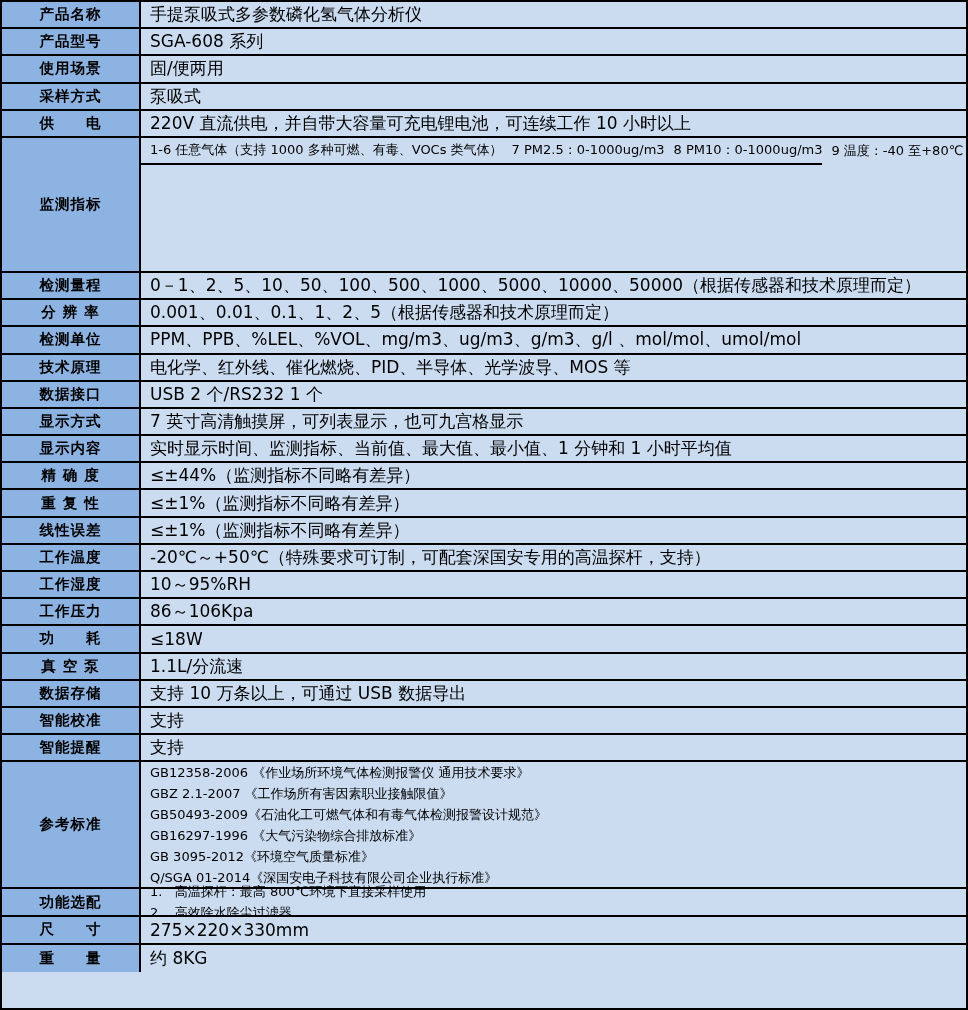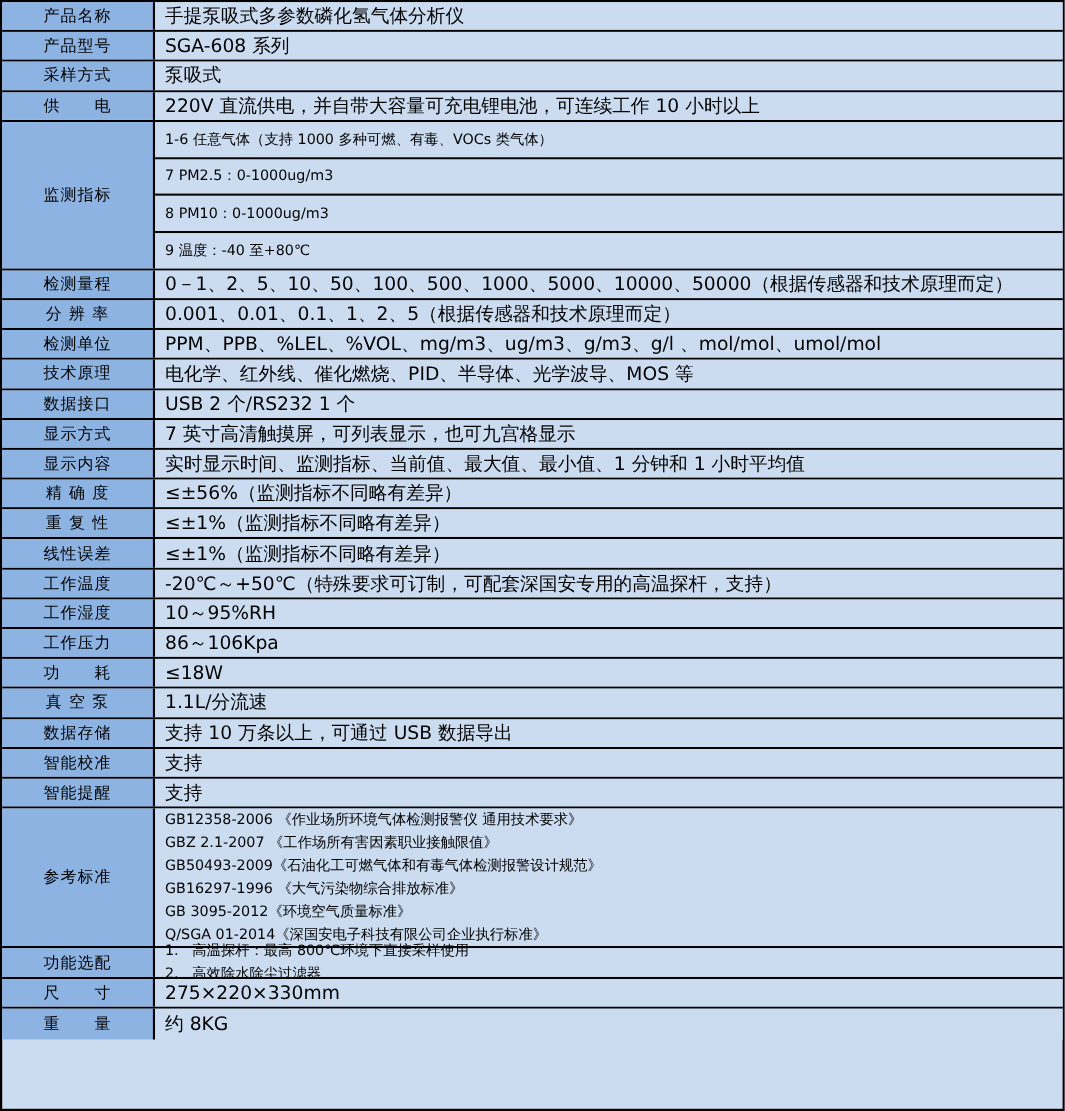--- a/index.html
+++ b/index.html
@@ -28,40 +28,40 @@
   .row:last-child { border-bottom: none; }
   .label {
     width: 139px;
     box-sizing: border-box;
     flex: 0 0 139px;
     background: var(--label-bg, #8DB3E2);
     border-right: 2px solid var(--border, #000);
     display: flex;
     align-items: center;
     justify-content: center;
-    font-weight: normal;
+    font-weight: bold;
     font-size: 14.5px;
     letter-spacing: 1px;
     white-space: pre;
   }
   .value {
     flex: 1;
     display: flex;
     align-items: center;
     padding-left: 9px;
     padding-right: 4px;
     font-size: 17px;
     white-space: pre;
     overflow: hidden;
     background: var(--value-bg, #CBDCF1);
   }
   .subcol {
     flex: 1;
     display: flex;
-    flex-direction: column;
+    flex-direction: row;
   }
   .subrow {
     box-sizing: border-box;
     height: 27px;
     flex: 1;
     border-bottom: 2px solid var(--border, #000);
     display: flex;
     align-items: center;
     padding-left: 9px;
     font-size: 13px;
@@ -91,20 +91,24 @@
   <div class="row">
     <div class="label">产品名称</div>
     <div class="value">手提泵吸式多参数磷化氢气体分析仪</div>
   </div>
 
   <div class="row">
     <div class="label">产品型号</div>
     <div class="value">SGA-608 系列</div>
   </div>
 
+  <div class="row">
+    <div class="label">使用场景</div>
+    <div class="value">固/便两用</div>
+  </div>
 
   <div class="row">
     <div class="label">采样方式</div>
     <div class="value">泵吸式</div>
   </div>
 
   <div class="row">
     <div class="label">供　　电</div>
     <div class="value">220V 直流供电，并自带大容量可充电锂电池，可连续工作 10 小时以上</div>
   </div>
@@ -150,21 +154,21 @@
     <div class="value">7 英寸高清触摸屏，可列表显示，也可九宫格显示</div>
   </div>
 
   <div class="row">
     <div class="label">显示内容</div>
     <div class="value">实时显示时间、监测指标、当前值、最大值、最小值、1 分钟和 1 小时平均值</div>
   </div>
 
   <div class="row">
     <div class="label">精 确 度</div>
-    <div class="value">≤±56%（监测指标不同略有差异）</div>
+    <div class="value">≤±44%（监测指标不同略有差异）</div>
   </div>
 
   <div class="row">
     <div class="label">重 复 性</div>
     <div class="value">≤±1%（监测指标不同略有差异）</div>
   </div>
 
   <div class="row">
     <div class="label">线性误差</div>
     <div class="value">≤±1%（监测指标不同略有差异）</div>

